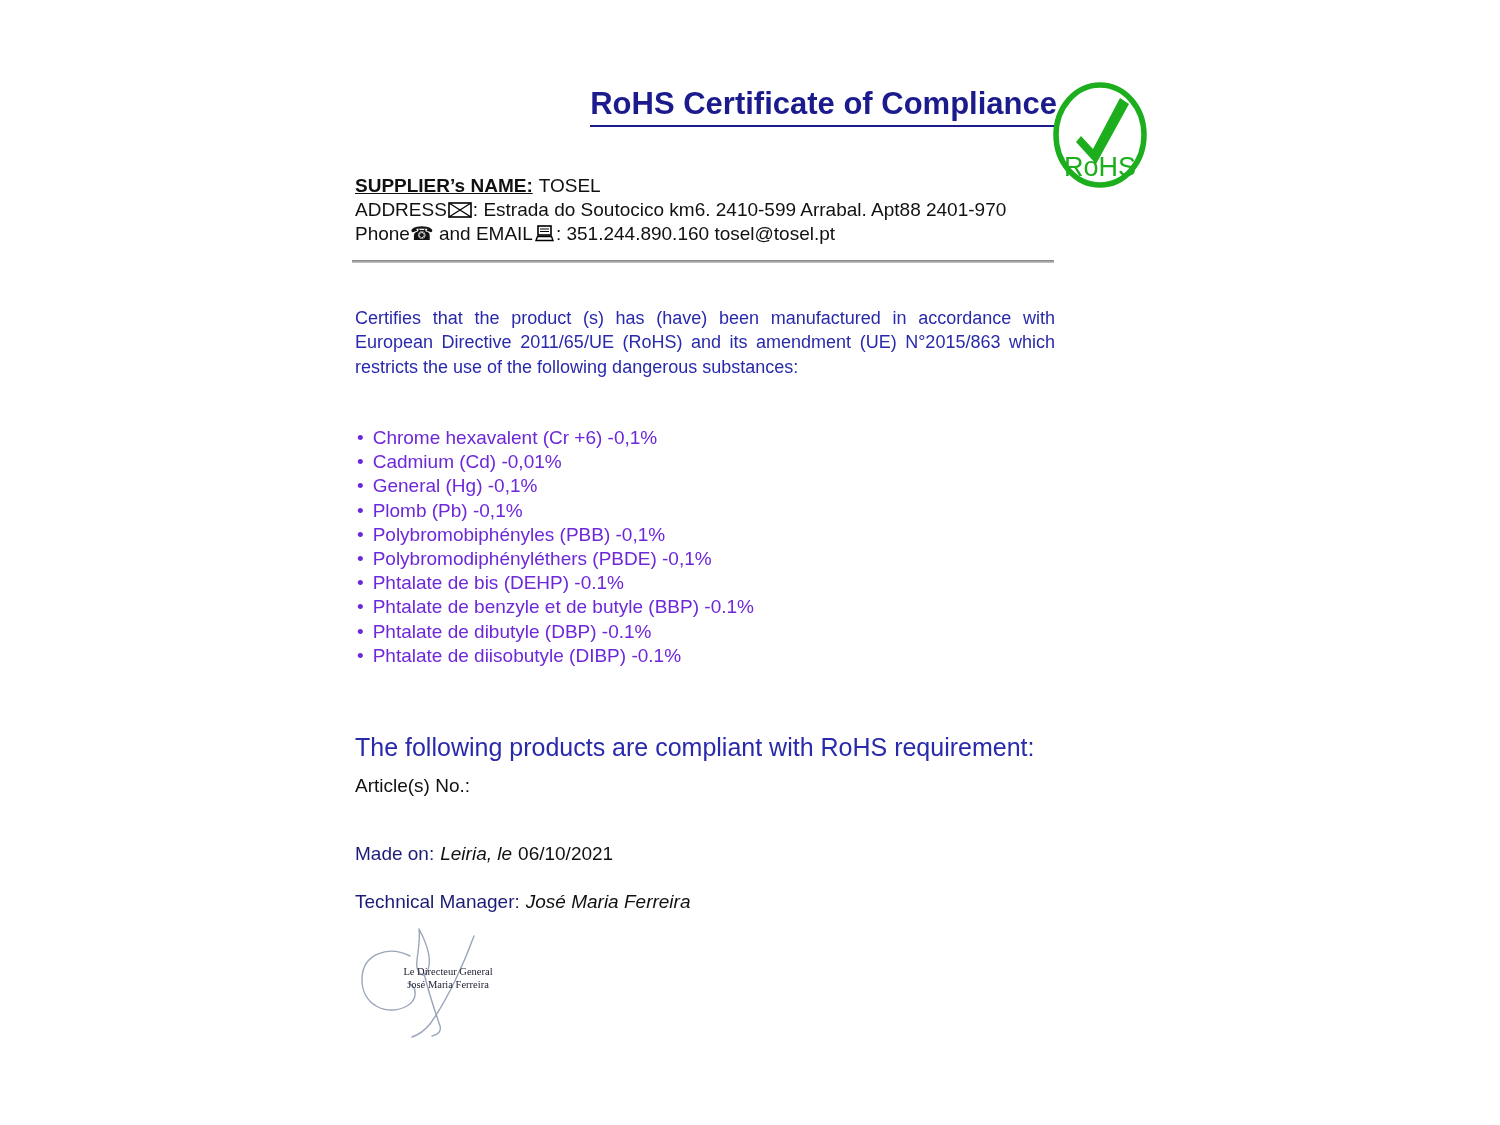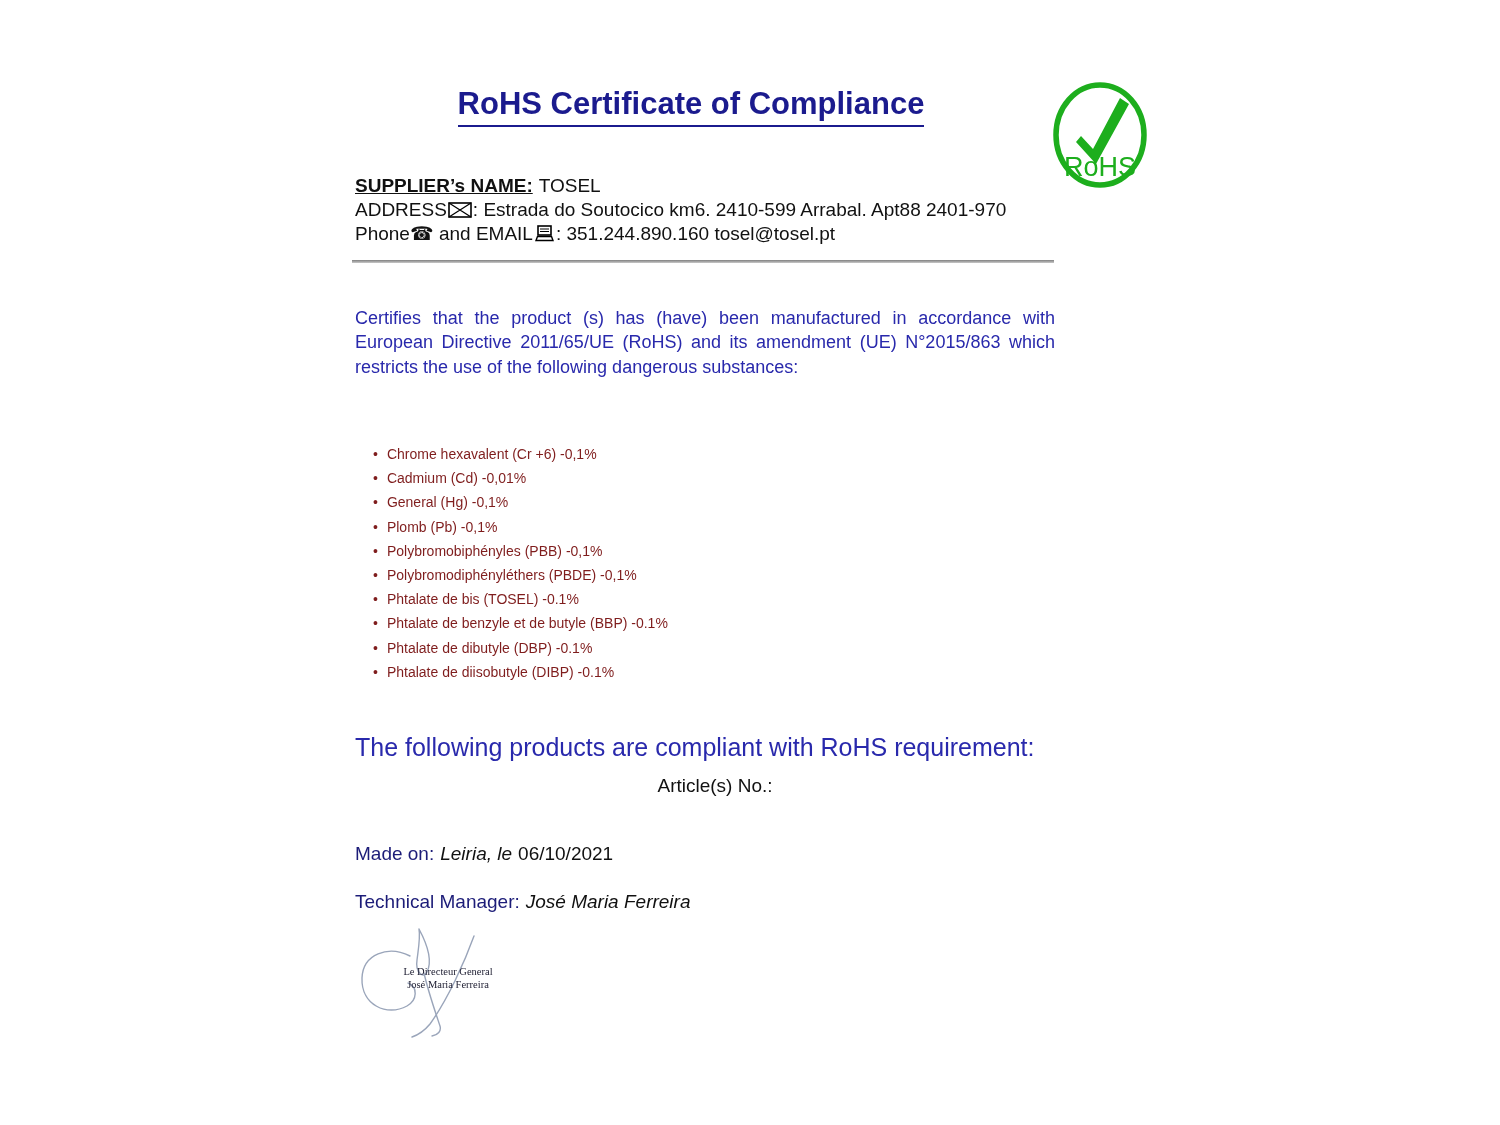--- a/index.html
+++ b/index.html
@@ -7,21 +7,21 @@
     position:relative;
     width:1500px;height:1125px;
     background:#ffffff;
     font-family:"Liberation Sans",sans-serif;
     color:#1a1a1a;
     overflow:hidden;
   }
   .abs{position:absolute;}
 
   
-  .title-wrap{left:341px;top:86px;width:700px;text-align:center;}
+  .title-wrap{left:357px;top:86px;width:700px;text-align:right;}
   .title{
     display:inline-block;
     font-size:31px;font-weight:bold;color:#1b1b8e;
     border-bottom:2.5px solid #1b1b8e;
     padding-bottom:3px;
     letter-spacing:0px;
   }
 
   
   .logo{left:1050px;top:80px;width:100px;height:110px;}
@@ -38,26 +38,26 @@
   .rule{left:352px;top:260px;width:702px;height:3px;background:linear-gradient(#7f7f7f,#c9c9c9);}
 
   
   .cert{
     left:355px;top:306px;width:700px;
     font-size:18px;line-height:24.4px;
     color:#2929ac;text-align:justify;
   }
 
   
-  .substances{left:357px;top:426px;width:720px;list-style:none;margin:16px;padding:0;
-    font-size:14px;line-height:24.2px;color:#7f1d1d;}
+  .substances{left:357px;top:426px;width:720px;list-style:none;margin:0;padding:0;
+    font-size:19px;line-height:24.2px;color:#6d28d9;}
   .substances li::before{content:"•";margin-right:9px;}
 
   .compliance{left:355px;top:733px;width:720px;font-size:25px;color:#2929ac;}
-  .articles{left:355px;top:775px;width:720px;font-size:19px;color:#111;text-align:center;}
+  .articles{left:355px;top:775px;width:720px;font-size:19px;color:#111;}
 
   .made-on,.tech-mgr{left:355px;top:843px;width:720px;font-size:19px;color:#111;}
   .tech-mgr{top:891px;}
   .navy-label{font-weight:normal;color:#1c1c78;}
   .ital{font-style:italic;}
 
   
   .signature{left:350px;top:916px;width:175px;height:135px;}
   .sig-svg{position:absolute;left:0;top:0;}
   .stamp{
@@ -101,21 +101,21 @@
 
   <div class="abs cert">Certifies that the product (s) has (have) been manufactured in accordance with European Directive 2011/65/UE (RoHS) and its amendment (UE) N°2015/863 which restricts the use of the following dangerous substances:</div>
 
   <ul class="abs substances">
     <li>Chrome hexavalent (Cr +6) -0,1%</li>
     <li>Cadmium (Cd) -0,01%</li>
     <li>General (Hg) -0,1%</li>
     <li>Plomb (Pb) -0,1%</li>
     <li>Polybromobiphényles (PBB) -0,1%</li>
     <li>Polybromodiphényléthers (PBDE) -0,1%</li>
-    <li>Phtalate de bis (TOSEL) -0.1%</li>
+    <li>Phtalate de bis (DEHP) -0.1%</li>
     <li>Phtalate de benzyle et de butyle (BBP) -0.1%</li>
     <li>Phtalate de dibutyle (DBP) -0.1%</li>
     <li>Phtalate de diisobutyle (DIBP) -0.1%</li>
   </ul>
 
   <div class="abs compliance">The following products are compliant with RoHS requirement:</div>
 
   <div class="abs articles">Article(s) No.:</div>
 
   <div class="abs made-on"><span class="navy-label">Made on:</span><span class="ital gap">Leiria, le</span><span class="gap">06/10/2021</span></div>

